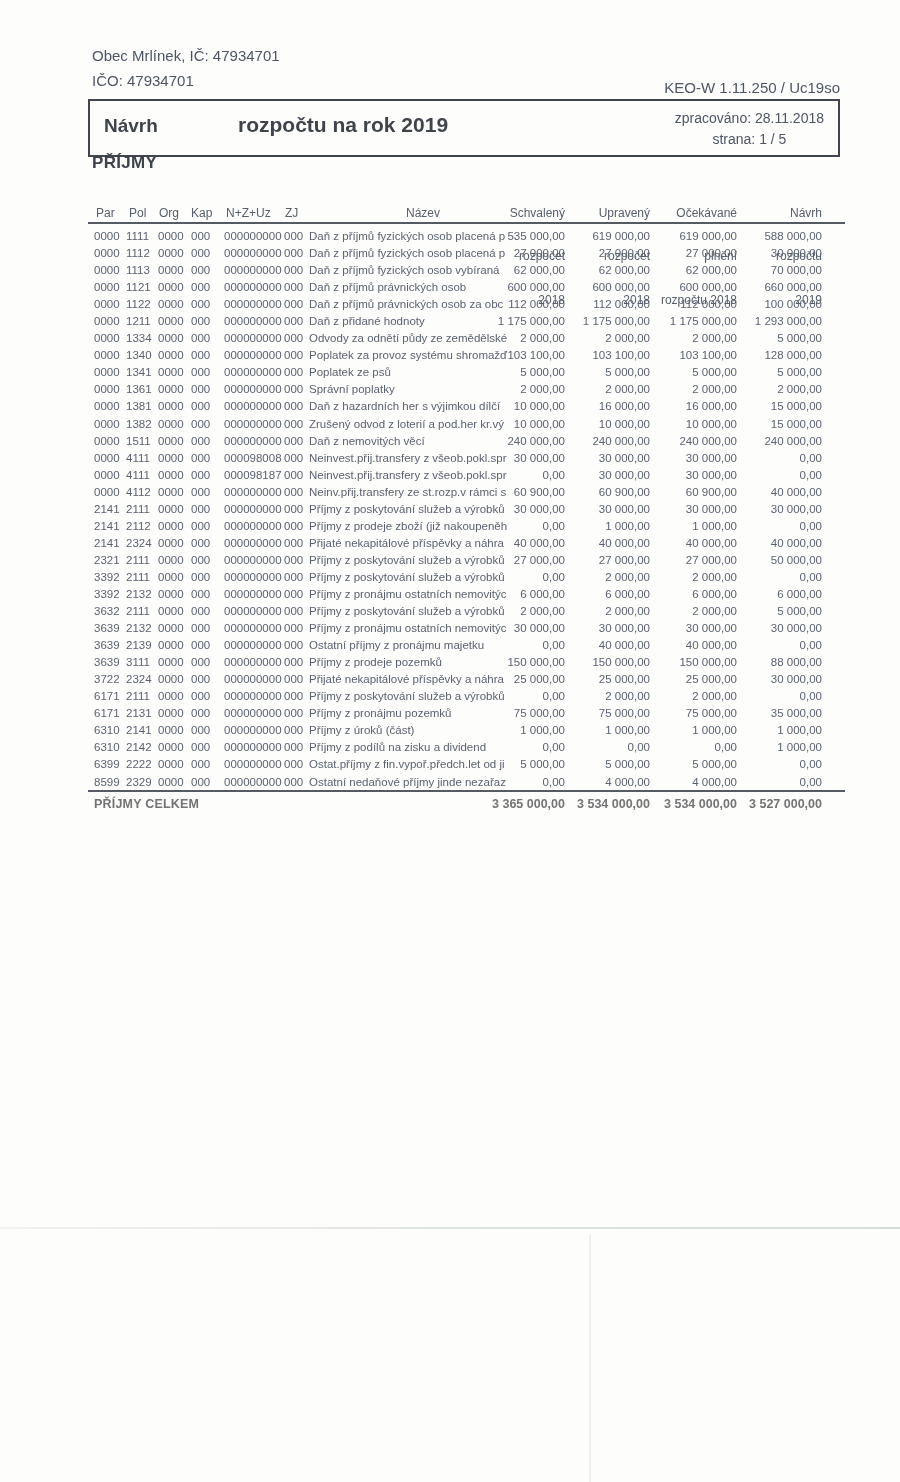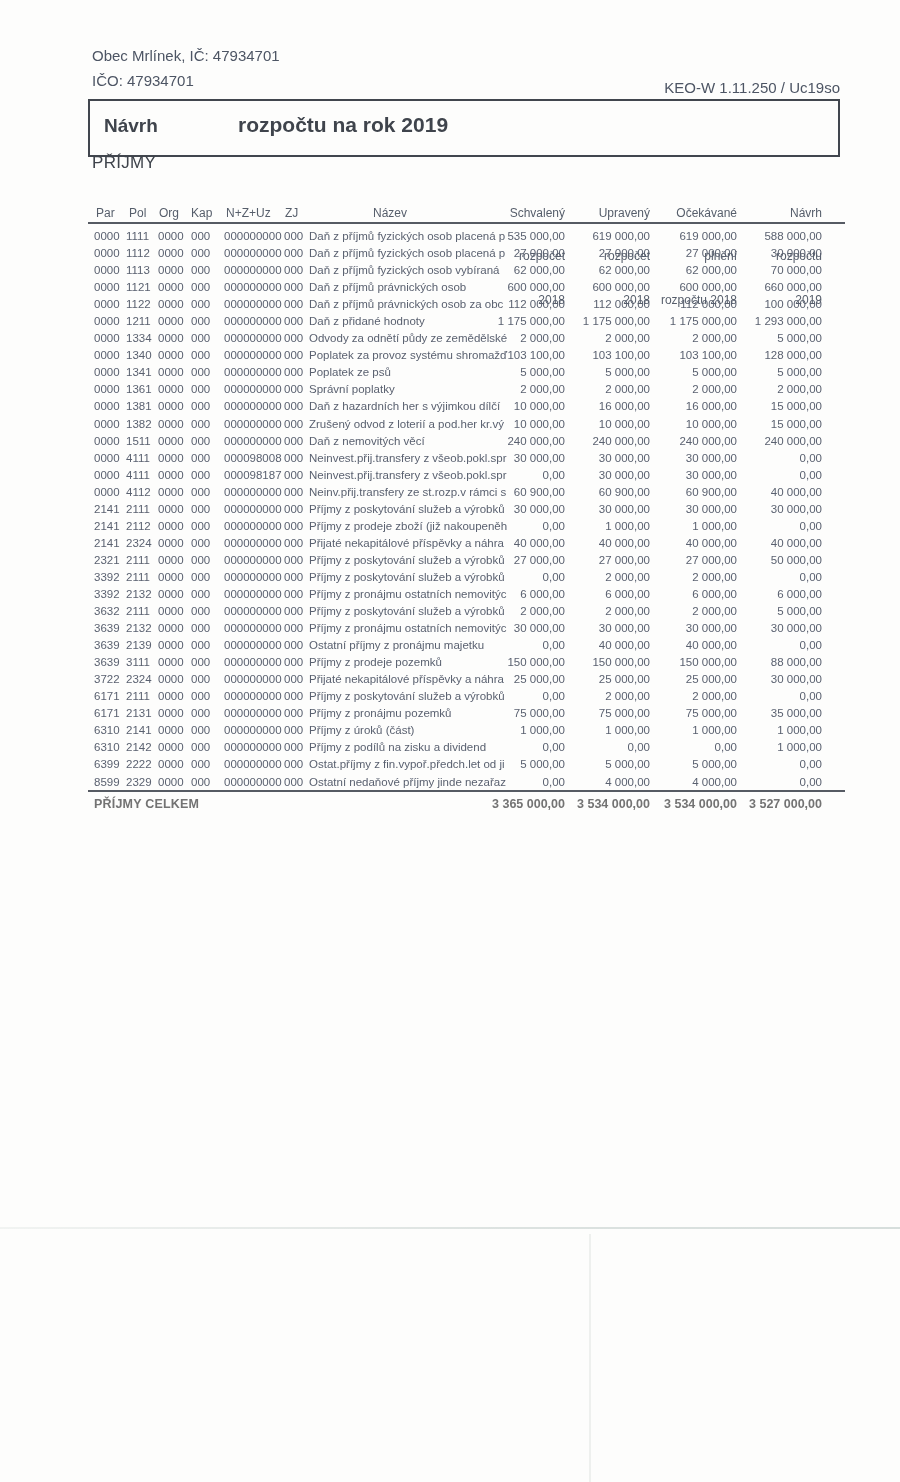--- a/index.html
+++ b/index.html
@@ -23,28 +23,28 @@
     position:absolute;left:88px;top:99px;width:748px;height:54px;
     border:2px solid #41464e;background:transparent;
   }
   .doc-type{position:absolute;left:14px;top:14px;font-size:19px;font-weight:bold;color:#3f444c;}
   .doc-title{position:absolute;left:148px;top:12px;font-size:21px;font-weight:bold;color:#3f444c;}
   .box-right{
     position:absolute;right:14px;top:7px;text-align:center;
     font-size:14px;line-height:21px;color:#4d5564;
   }
 
-  .section-heading{left:92px;top:153px;font-size:17px;font-weight:normal;color:#3e434b;letter-spacing:.3px;}
+  .section-heading{left:92px;top:153px;font-size:17px;font-weight:bold;color:#3e434b;letter-spacing:.3px;}
 
   
   .thead{position:absolute;left:88px;top:177px;width:757px;height:44px;font-size:12px;color:#565e6b;}
   .hl{position:absolute;top:29px;}
   .hl-par{left:8px}.hl-pol{left:41px}.hl-org{left:71px}.hl-kap{left:103px}
   .hl-nzuz{left:138px}.hl-zj{left:197px}
-  .hl-nazev{left:252px;width:100px;text-align:center;}
+  .hl-nazev{left:252px;width:100px;text-align:right;}
   .vh{position:absolute;top:0;text-align:right;line-height:14.4px;}
   .vh div{white-space:nowrap;margin-top:29px;}
   .vh1{right:280px}.vh2{right:195px}.vh3{right:108px}.vh4{right:23px}
 
   .rule{position:absolute;left:88px;width:757px;height:2px;background:#565b63;}
   .rule-top{top:222px;}
   .rule-bottom{top:790px;}
 
   
   .tbody{position:absolute;left:88px;top:228px;width:757px;}
@@ -77,20 +77,24 @@
 
 <div class="page">
 
   <div class="abs org-line" style="left:92px;top:47px;">Obec Mrlínek, IČ: 47934701</div>
   <div class="abs org-line" style="left:92px;top:72px;">IČO: 47934701</div>
   <div class="abs sys-line" style="left:590px;top:47px;margin-top:32px;">KEO-W 1.11.250 / Uc19so</div>
 
   <div class="title-box">
     <span class="doc-type">Návrh</span>
     <span class="doc-title">rozpočtu na rok 2019</span>
+    <div class="box-right">
+      <div>zpracováno: 28.11.2018</div>
+      <div>strana: 1 / 5</div>
+    </div>
   </div>
 
   <div class="abs section-heading">PŘÍJMY</div>
 
   <div class="thead">
     <span class="hl hl-par">Par</span>
     <span class="hl hl-pol">Pol</span>
     <span class="hl hl-org">Org</span>
     <span class="hl hl-kap">Kap</span>
     <span class="hl hl-nzuz">N+Z+Uz</span>

